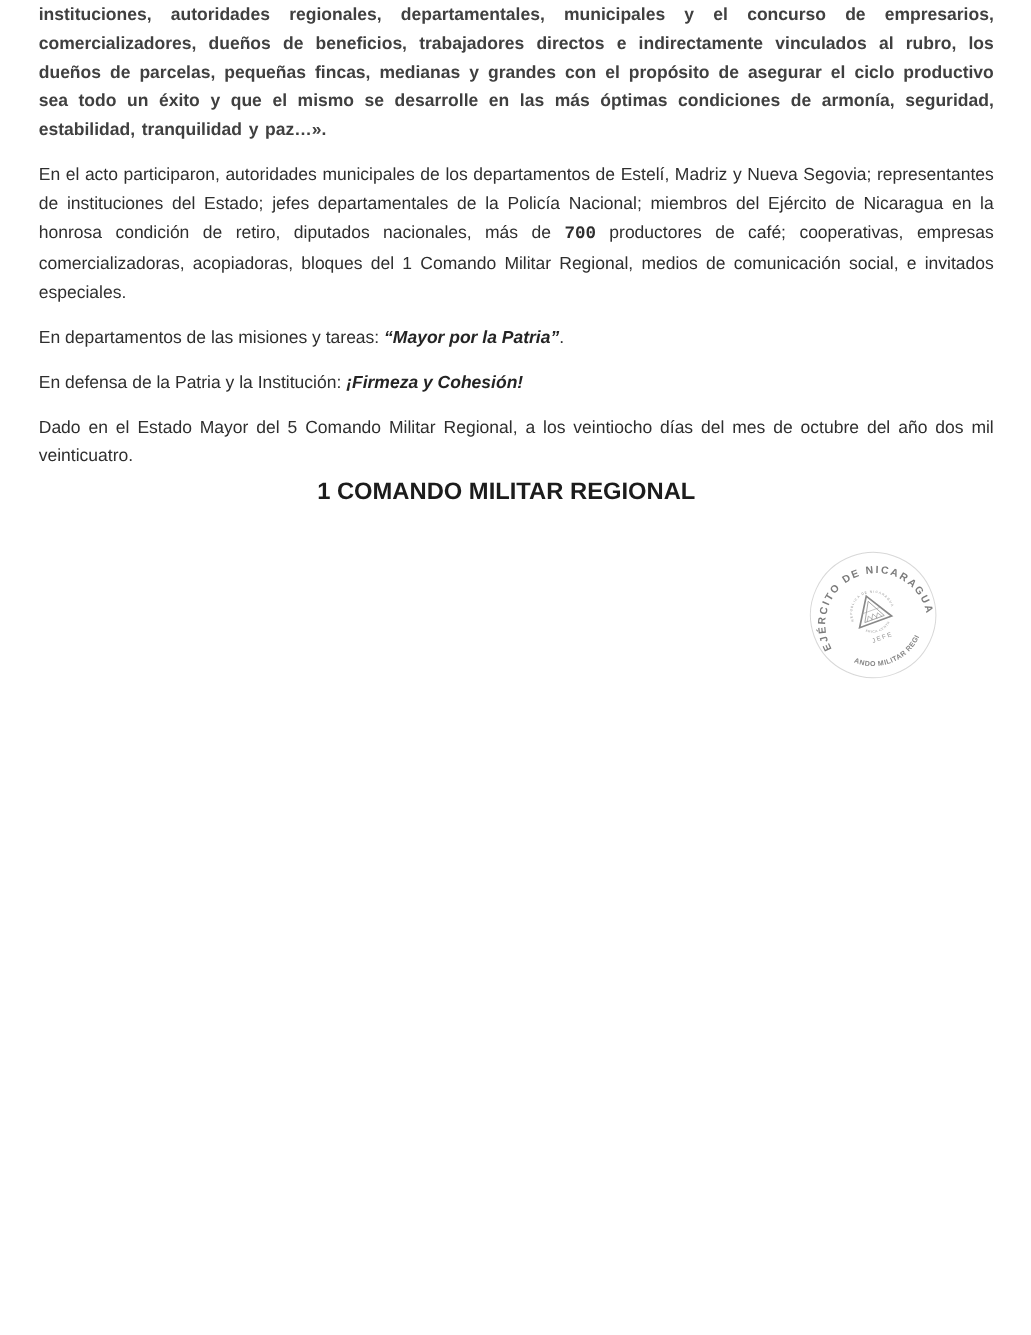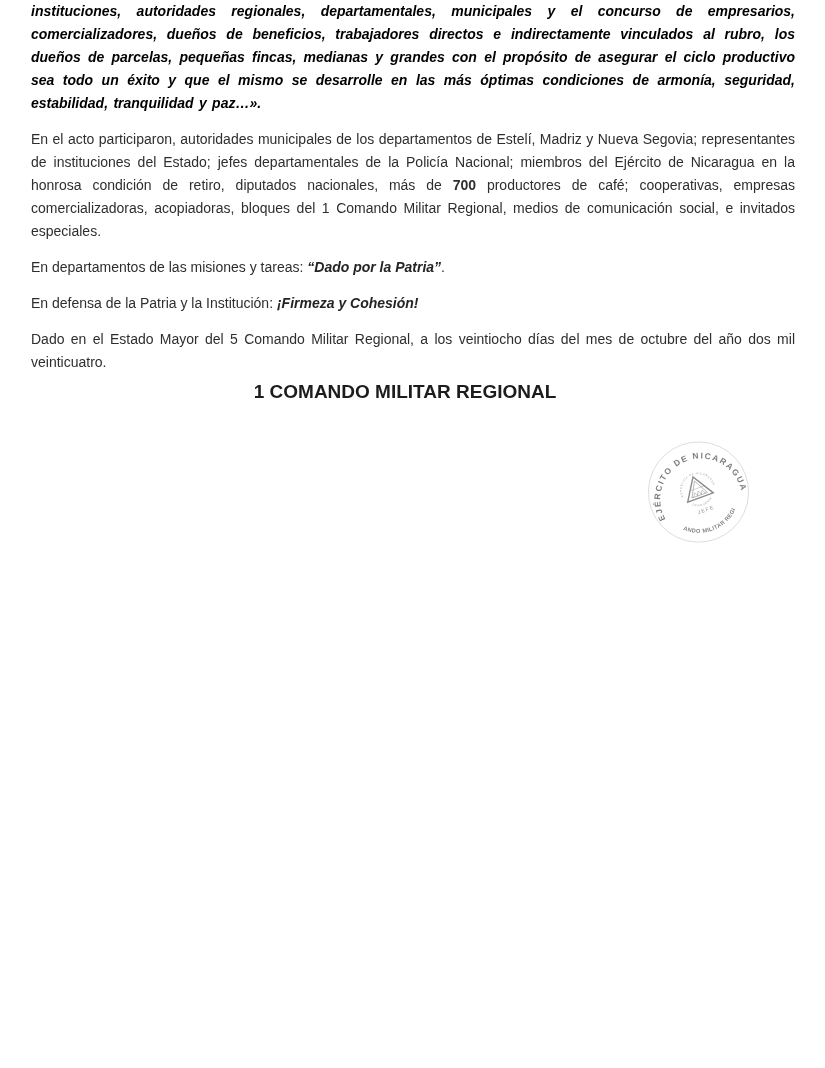--- a/index.html
+++ b/index.html
@@ -11,24 +11,24 @@
     font-family:"Liberation Sans", sans-serif;
   }
   .content{
     position:absolute;left:31px;top:0;width:764px;
     font-size:14px;line-height:23px;color:#2e2e2e;
     text-align:justify;
   }
   .content p{margin:0 0 13px 0;}
   .p-continuation{
     margin-top:61px;
-    font-weight:bold;font-style:italic;color:#000000;
+    font-weight:bold;color:#404040;
     word-spacing:1.5px;
   }
-  .b{font-weight:bold;}
+  .b{font-weight:bold;font-family:Liberation Mono, monospace;}
   .bi{font-weight:bold;font-style:italic;color:#242424;}
   .dateline{margin-bottom:0;}
   .heading{
     margin-top:-6px;
     text-align:center;
     font-size:19px;line-height:21px;font-weight:bold;color:#1c1c1c;
     transform:translateX(-8px);
   }
   .seal{
     position:absolute;left:645px;top:437px;width:107px;height:113px;
@@ -40,21 +40,21 @@
 <body>
 
 <div class="page">
 
   <div class="content">
 
     <p class="p-continuation">instituciones, autoridades regionales, departamentales, municipales y el concurso de empresarios, comercializadores, dueños de beneficios, trabajadores directos e indirectamente vinculados al rubro, los dueños de parcelas, pequeñas fincas, medianas y grandes con el propósito de asegurar el ciclo productivo sea todo un éxito y que el mismo se desarrolle en las más óptimas condiciones de armonía, seguridad, estabilidad, tranquilidad y paz…».</p>
 
     <p><span>En el acto participaron, autoridades municipales de los departamentos de Estelí, Madriz y Nueva Segovia; representantes de instituciones del Estado; jefes departamentales de la Policía Nacional; miembros del Ejército de Nicaragua en la honrosa condición de retiro, diputados nacionales, más de </span><span class="b">700</span><span> productores de café; cooperativas, empresas comercializadoras, acopiadoras, bloques del 1 Comando Militar Regional, medios de comunicación social, e invitados especiales.</span></p>
 
-    <p><span>En departamentos de las misiones y tareas: </span><span class="bi">“Dado por la Patria”</span><span>.</span></p>
+    <p><span>En departamentos de las misiones y tareas: </span><span class="bi">“Mayor por la Patria”</span><span>.</span></p>
 
     <p><span>En defensa de la Patria y la Institución: </span><span class="bi">¡Firmeza y Cohesión!</span></p>
 
     <p class="dateline">Dado en el Estado Mayor del 5 Comando Militar Regional, a los veintiocho días del mes de octubre del año dos mil veinticuatro.</p>
 
     <div class="heading">
       <div>1 COMANDO MILITAR REGIONAL</div>
     </div>
 
   </div>

